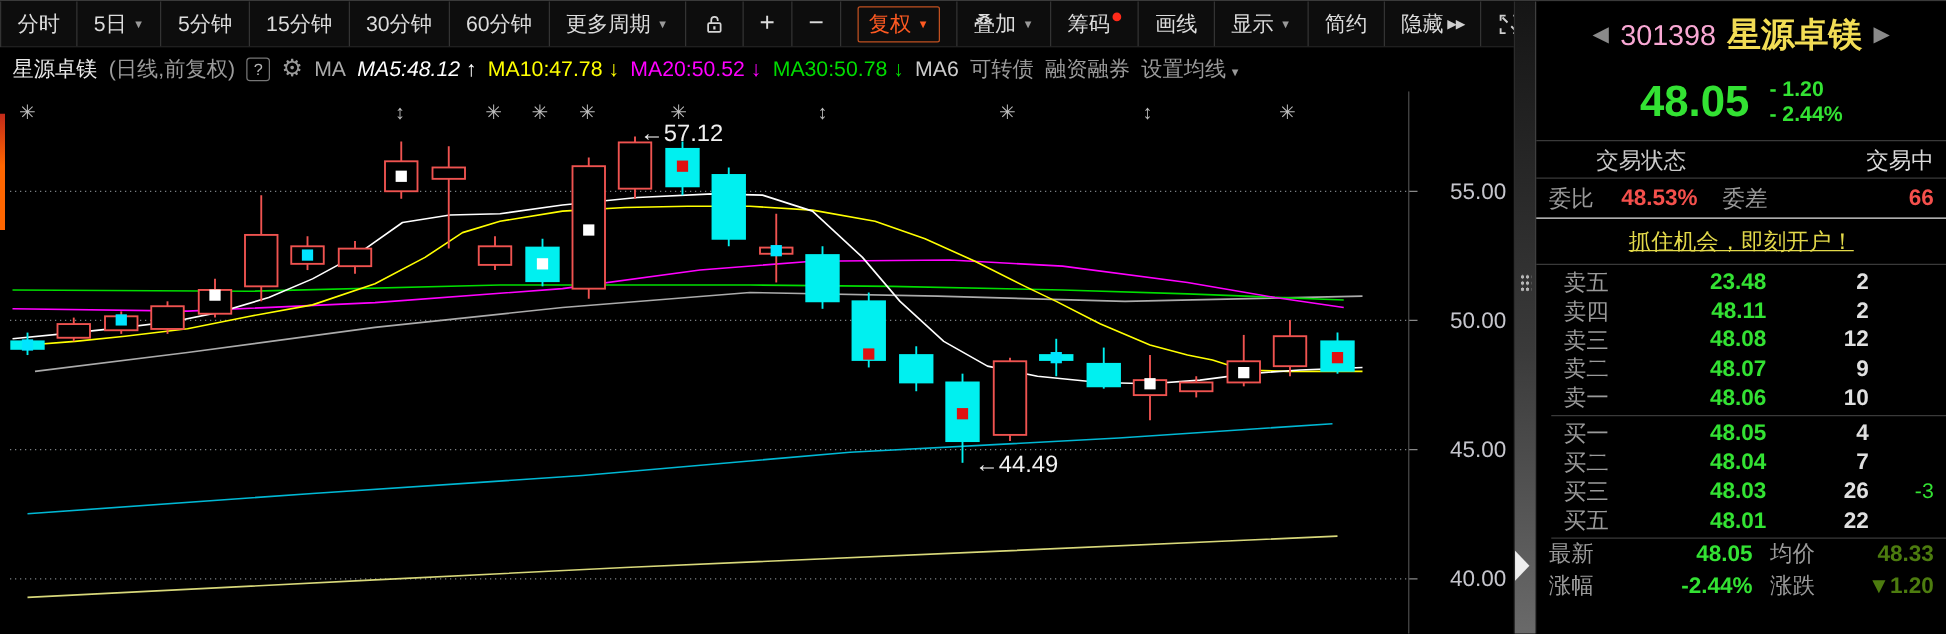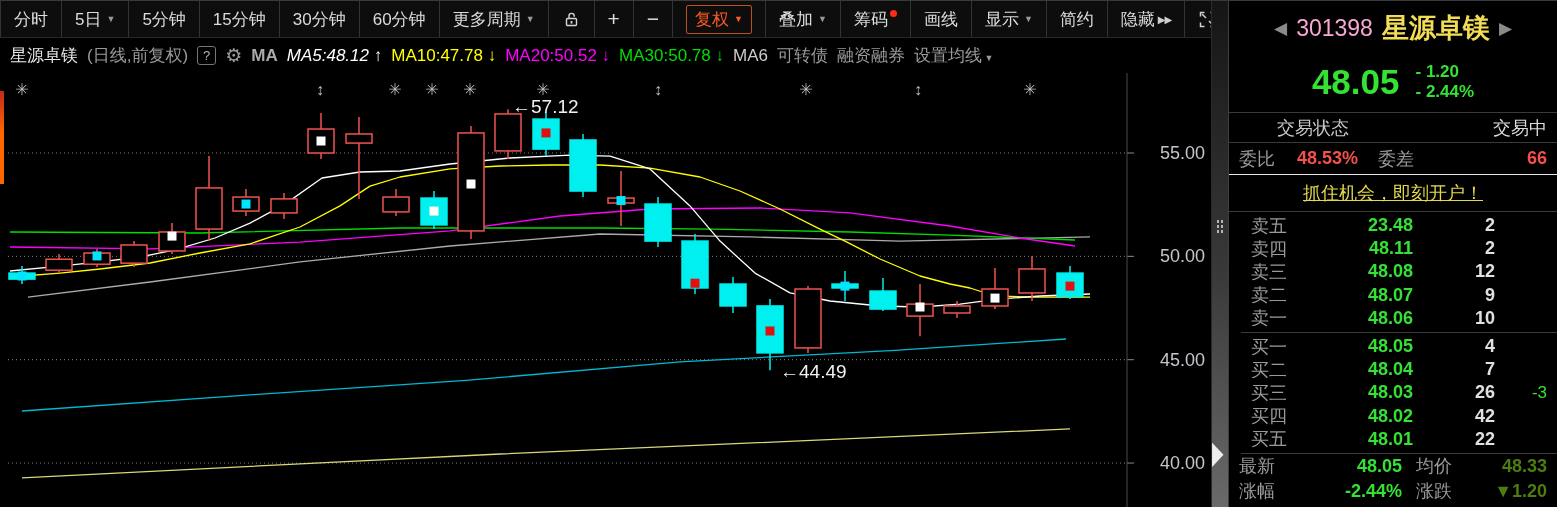--- a/index.html
+++ b/index.html
@@ -143,21 +143,21 @@
           <path d="M4 4l4 4 M15 15l-4-4" stroke="#cfcfcf" stroke-width="1.5"></path>
         </svg>
       </div>
     </div>
 
   <div class="ind-row" id="indRow">
       <span class="ind-item" style="color: rgb(232, 232, 232);">星源卓镁</span>
       <span class="ind-item" style="color: rgb(154, 154, 154);">(日线,前复权)</span>
       <span class="ind-item qbox">?</span>
       <span class="ind-item" style="color: rgb(154, 154, 154); font-size: 19px;">⚙</span>
-      <span class="ind-item" style="color: rgb(170, 170, 170); font-weight: bold;">MA</span>
+      <span class="ind-item" style="color: rgb(170, 170, 170);">MA</span>
       <span class="ind-item" style="color: rgb(255, 255, 255); font-style: italic;">MA5:48.12<span> ↑</span></span>
       <span class="ind-item" style="color: rgb(255, 255, 0);">MA10:47.78<span> ↓</span></span>
       <span class="ind-item" style="color: rgb(255, 0, 255);">MA20:50.52<span> ↓</span></span>
       <span class="ind-item" style="color: rgb(0, 221, 0);">MA30:50.78<span> ↓</span></span>
       <span class="ind-item" style="color: rgb(204, 204, 204);">MA6</span>
       <span class="ind-item" style="color: rgb(154, 154, 154);">可转债</span>
       <span class="ind-item" style="color: rgb(154, 154, 154);">融资融券</span>
       <span class="ind-item" style="color: rgb(154, 154, 154);">设置均线<span style="font-size: 9px;"> ▼</span></span>
     </div>
 
@@ -406,26 +406,20 @@
           <span class="vol">7</span>
           <span class="extra"></span>
         </div>
         <div class="lvl">
           <span class="lab">买三</span>
           <span class="price">48.03</span>
           <span class="vol">26</span>
           <span class="extra">-3</span>
         </div>
         <div class="lvl">
-          <span class="lab">买四</span>
-          <span class="price">48.02</span>
-          <span class="vol">42</span>
-          <span class="extra"></span>
-        </div>
-        <div class="lvl">
           <span class="lab">买五</span>
           <span class="price">48.01</span>
           <span class="vol">22</span>
           <span class="extra"></span>
         </div>
       </div>
     <div class="p-row row-bot">
       <span class="lab">最新</span>
       <span class="val">48.05</span>
       <span class="lab lab2">均价</span>

